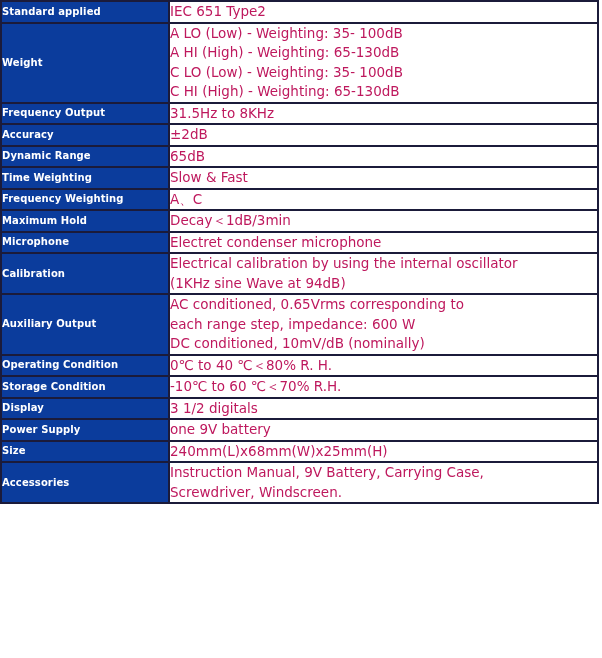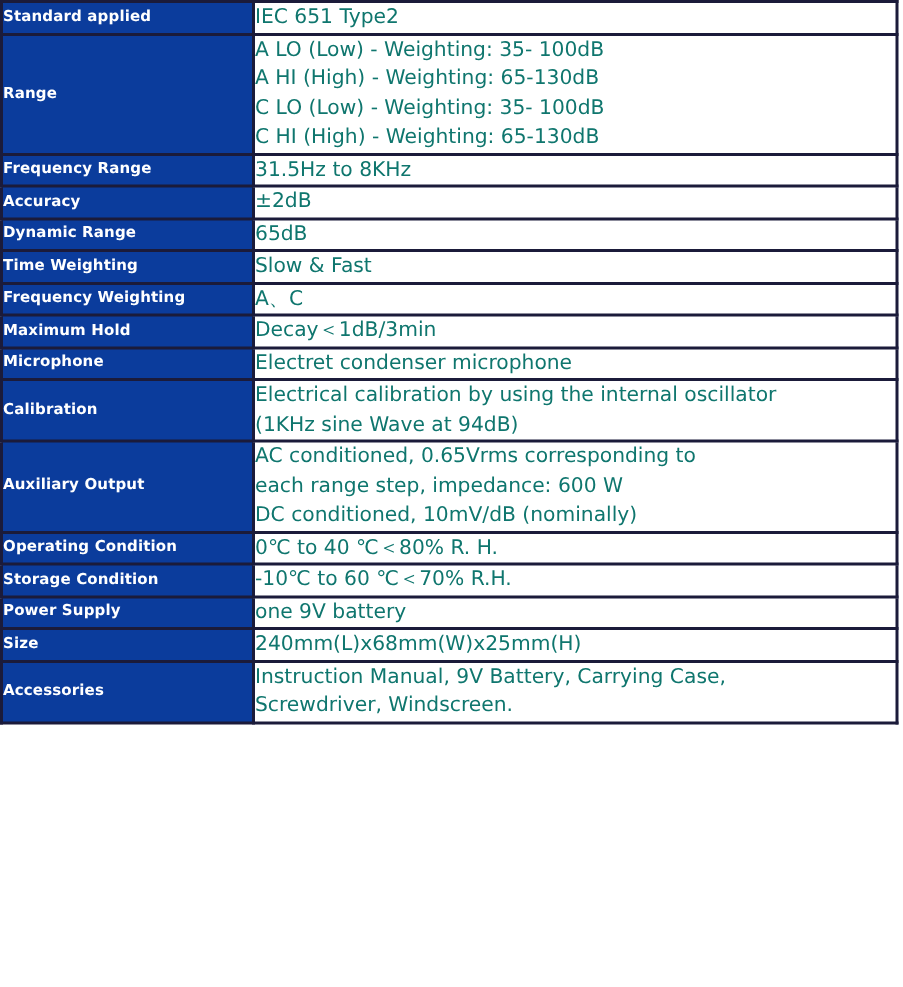--- a/index.html
+++ b/index.html
@@ -39,21 +39,21 @@
     font-weight: bold;
     font-size: 10px;
     letter-spacing: 0.1px;
     padding: 5px 0 5px 11px;
     line-height: 18px;
     white-space: nowrap;
   }
 
   td.value-cell {
     background: #ffffff;
-    color: #0f766e;
+    color: #be185d;
     font-size: 13.5px;
     line-height: 19.5px;
     padding: 5px 0 5px 9px;
   }
 
   td.value-cell .line {
     display: block;
     white-space: pre;
   }
 </style>
@@ -66,30 +66,30 @@
     <col class="c-value">
   </colgroup>
   <tbody>
       <tr>
         <td class="label-cell">Standard applied</td>
         <td class="value-cell">
           <span class="line">IEC 651 Type2</span>
         </td>
       </tr>
       <tr>
-        <td class="label-cell">Range</td>
+        <td class="label-cell">Weight</td>
         <td class="value-cell">
           <span class="line">A LO (Low) - Weighting: 35- 100dB</span>
           <span class="line">A HI (High) - Weighting: 65-130dB</span>
           <span class="line">C LO (Low) - Weighting: 35- 100dB</span>
           <span class="line">C HI (High) - Weighting: 65-130dB</span>
         </td>
       </tr>
       <tr>
-        <td class="label-cell">Frequency Range</td>
+        <td class="label-cell">Frequency Output</td>
         <td class="value-cell">
           <span class="line">31.5Hz to 8KHz</span>
         </td>
       </tr>
       <tr>
         <td class="label-cell">Accuracy</td>
         <td class="value-cell">
           <span class="line">±2dB</span>
         </td>
       </tr>
@@ -144,20 +144,26 @@
           <span class="line">0℃ to 40 ℃＜80% R. H.</span>
         </td>
       </tr>
       <tr>
         <td class="label-cell">Storage Condition</td>
         <td class="value-cell">
           <span class="line">-10℃ to 60 ℃＜70% R.H.</span>
         </td>
       </tr>
       <tr>
+        <td class="label-cell">Display</td>
+        <td class="value-cell">
+          <span class="line">3 1/2 digitals</span>
+        </td>
+      </tr>
+      <tr>
         <td class="label-cell">Power Supply</td>
         <td class="value-cell">
           <span class="line">one 9V battery</span>
         </td>
       </tr>
       <tr>
         <td class="label-cell">Size</td>
         <td class="value-cell">
           <span class="line">240mm(L)x68mm(W)x25mm(H)</span>
         </td>

